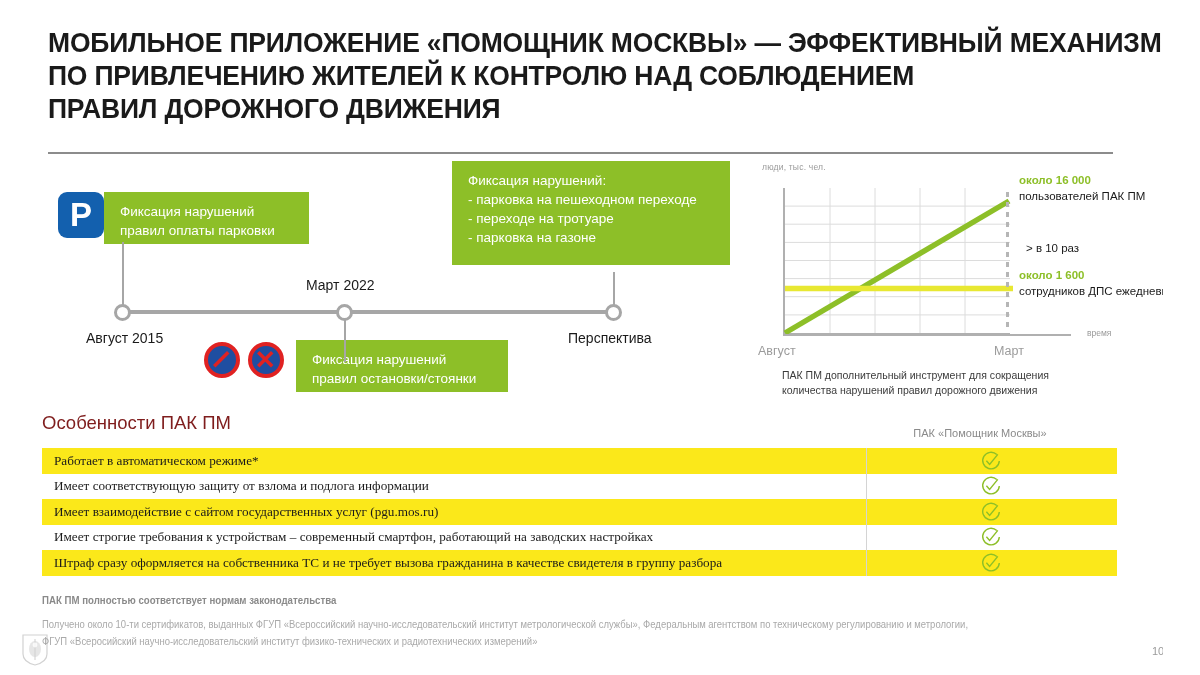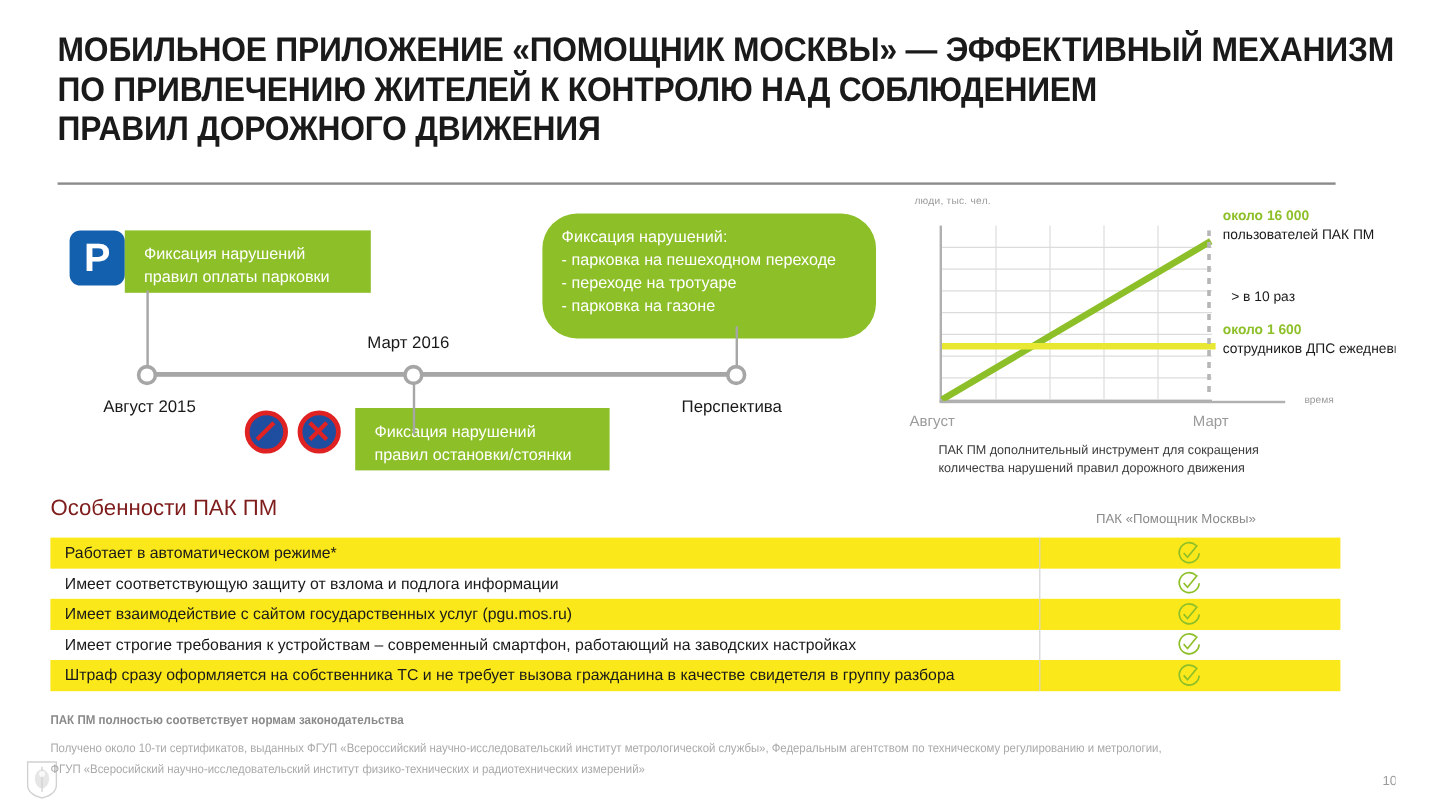--- a/index.html
+++ b/index.html
@@ -90,21 +90,21 @@
     position: absolute;
     background: #8dbf28;
     color: #ffffff;
     font-size: 13.5px;
     line-height: 19px;
     padding: 10px 14px 11px 16px;
     box-sizing: border-box;
   }
   .green-box.box-a { left: 104px; top: 32px;  width: 205px; height: 52px; }
   .green-box.box-b { left: 296px; top: 180px; width: 212px; height: 52px; }
-  .green-box.box-c { left: 452px; top: 18px;  width: 278px; height: 104px; border-radius: 29px; }
+  .green-box.box-c { left: 452px; top: 1px;  width: 278px; height: 104px; }
 
   .tl-label {
     position: absolute;
     font-size: 14px;
     color: #1a1a1a;
   }
   .tl-label.lbl-aug  { left: 86px;  top: 170px; }
   .tl-label.lbl-mar  { left: 306px; top: 117px; }
   .tl-label.lbl-per  { left: 568px; top: 170px; }
 
@@ -240,20 +240,21 @@
     width: 220px;
     font-size: 11px;
     color: #8a8a8a;
     text-align: center;
   }
   .table {
     position: absolute;
     left: 42px;
     top: 448px;
     width: 1075px;
+    font-family: Liberation Serif, serif;
   }
   .trow {
     position: relative;
     height: 25.5px;
     display: flex;
     align-items: center;
     background: #ffffff;
   }
   .trow.hl { background: #fbe81a; }
   .trow .txt {
@@ -360,21 +361,21 @@
     <div class="stem s1"></div>
     <div class="stem s2"></div>
     <div class="stem s3"></div>
 
     <div class="axis-line"></div>
     <div class="node n1"></div>
     <div class="node n2"></div>
     <div class="node n3"></div>
 
     <div class="tl-label lbl-aug">Август 2015</div>
-    <div class="tl-label lbl-mar">Март 2016</div>
+    <div class="tl-label lbl-mar">Март 2022</div>
     <div class="tl-label lbl-per">Перспектива</div>
 
     <div class="road-signs">
       <div class="rs rs1">
         <svg viewBox="0 0 36 36" xmlns="http://www.w3.org/2000/svg">
           <line x1="8" y1="26" x2="26" y2="8" stroke="#e02222" stroke-width="4.5"></line>
         </svg>
       </div>
       <div class="rs rs2">
         <svg viewBox="0 0 36 36" xmlns="http://www.w3.org/2000/svg">

